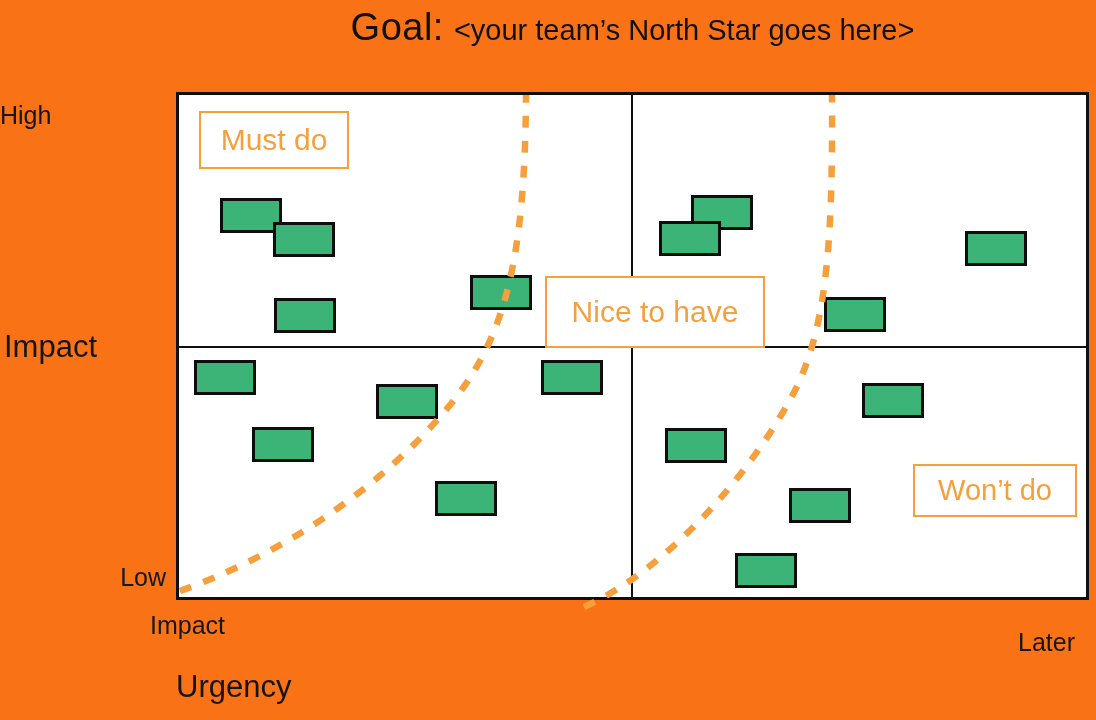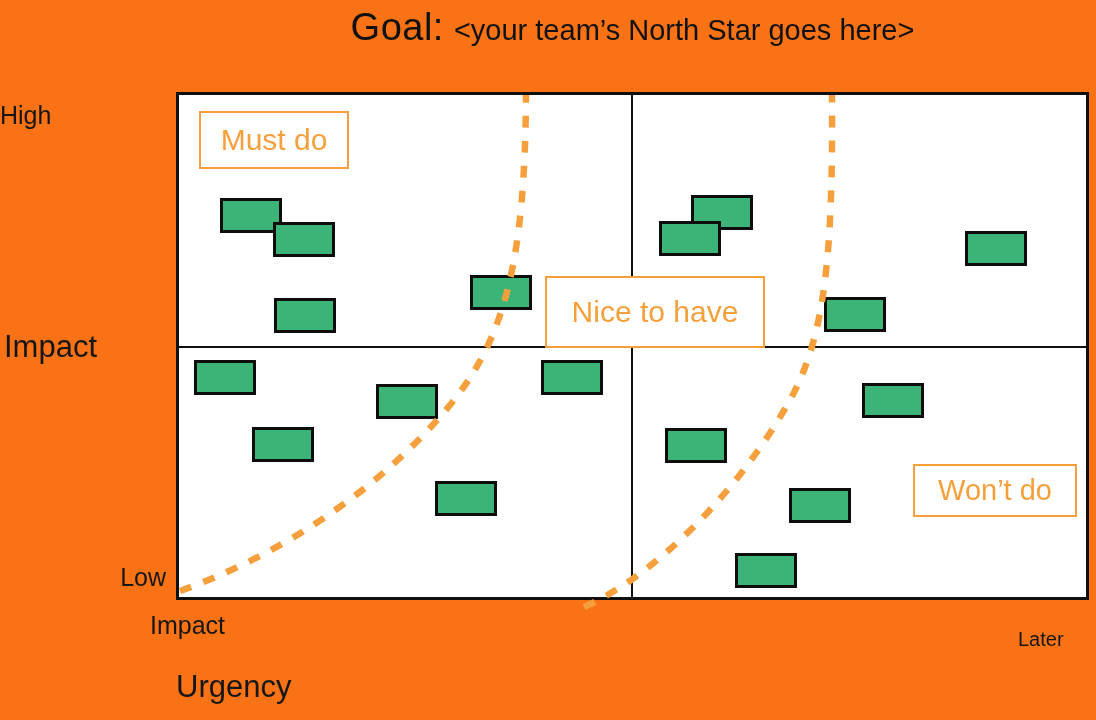--- a/index.html
+++ b/index.html
@@ -14,21 +14,21 @@
     overflow:hidden;
   }
   .title{position:absolute;left:176px;top:6px;width:913px;text-align:center;white-space:nowrap;}
   .title .goal{font-size:38px;font-weight:500;letter-spacing:0.5px;}
   .title .sub{font-size:29px;font-weight:400;margin-left:10px;}
   .axis-label{position:absolute;color:#161616;}
   .ylab-high{left:0;top:101px;width:166px;text-align:left;font-size:25px;}
   .ylab-low{left:0;top:563px;width:166px;text-align:right;font-size:25px;}
   .ylab-main{left:4px;top:329px;font-size:31px;}
   .xlab-sooner{left:150px;top:611px;font-size:25px;}
-  .xlab-later{left:1018px;top:628px;font-size:20px;}
+  .xlab-later{left:1018px;top:628px;font-size:25px;}
   .xlab-main{left:176px;top:669px;width:913px;font-size:31px;}
   .plot{
     position:absolute;left:176px;top:92px;width:913px;height:508px;
     border:3px solid #0f0f0f;box-sizing:border-box;background:#ffffff;
   }
   .vline{position:absolute;left:452px;top:0;width:2px;height:100%;background:#0f0f0f;}
   .hline{position:absolute;left:0;top:251px;width:100%;height:2px;background:#0f0f0f;}
   .notes-layer{position:absolute;left:0;top:0;width:100%;height:100%;}
   .note{
     position:absolute;width:62px;height:35px;box-sizing:border-box;

